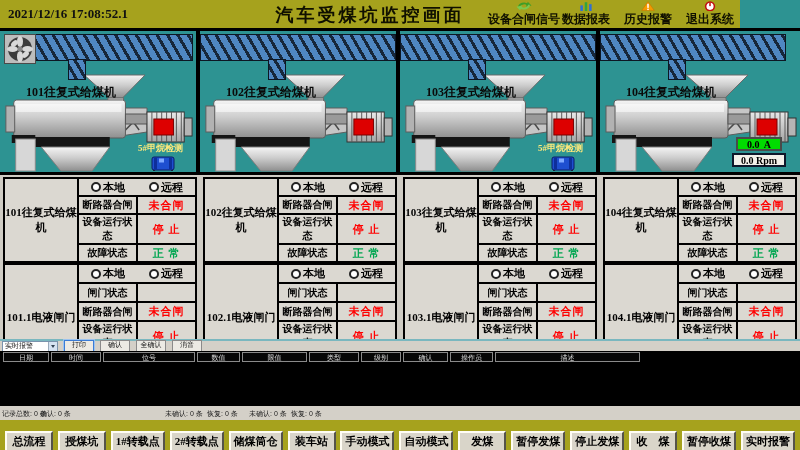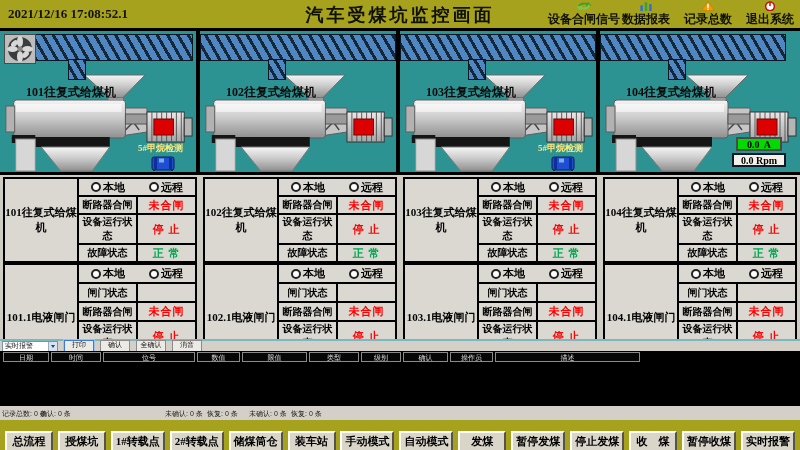--- a/index.html
+++ b/index.html
@@ -1,20 +1,20 @@
 <!DOCTYPE html>
 <html><head>
 <meta charset="utf-8">
 <style>
   html,body{margin:0;padding:0;background:#000;}
   .screen{position:relative;width:800px;height:450px;overflow:hidden;
           font-family:"Liberation Serif",serif;background:#2d9392;}
 
   
-  .topbar{position:absolute;left:0;top:0;width:800px;height:28px;background:#a6a21d;}
+  .topbar{position:absolute;left:0;top:0;width:740px;height:28px;background:#a6a21d;}
   .timestamp{position:absolute;left:8px;top:6px;font-size:13px;font-weight:bold;color:#111;white-space:pre;}
   .page-title{position:absolute;left:0;right:0;top:3px;text-align:center;font-size:18px;
               font-weight:bold;color:#101000;letter-spacing:3px;}
   .menu{position:absolute;right:4px;top:0;height:28px;display:flex;gap:10px;}
   .menu-item{width:52px;display:flex;flex-direction:column;align-items:center;justify-content:flex-start;cursor:pointer;}
   .menu-item svg{width:26px;height:16px;margin-top:1px;}
   .menu-item .mlabel{font-size:12px;font-weight:bold;color:#101000;white-space:nowrap;}
 
   
   .graphics{position:absolute;left:0;top:28px;width:800px;height:147px;display:flex;
@@ -120,21 +120,21 @@
           <rect x="17" y="5" width="4" height="11" fill="#2f6fd6"></rect>
         </svg>
         <span class="mlabel">数据报表</span>
       </div>
       <div class="menu-item">
         <svg viewBox="0 0 24 16">
           <polygon points="12,1 22,15 2,15" fill="#f59a00" stroke="#c77a00"></polygon>
           <rect x="10.8" y="4.5" width="2.4" height="6.5" fill="#fff"></rect>
           <rect x="10.8" y="12.3" width="2.4" height="2.2" fill="#fff"></rect>
         </svg>
-        <span class="mlabel">记录总数</span>
+        <span class="mlabel">历史报警</span>
       </div>
       <div class="menu-item">
         <svg viewBox="0 0 24 16">
           <circle cx="12" cy="8.5" r="7" fill="#fff" stroke="#bf0f0f" stroke-width="2.5"></circle>
           <rect x="10.8" y="2.2" width="2.4" height="6" fill="#bf0f0f"></rect>
         </svg>
         <span class="mlabel">退出系统</span>
       </div>
     </div>
   </div>

